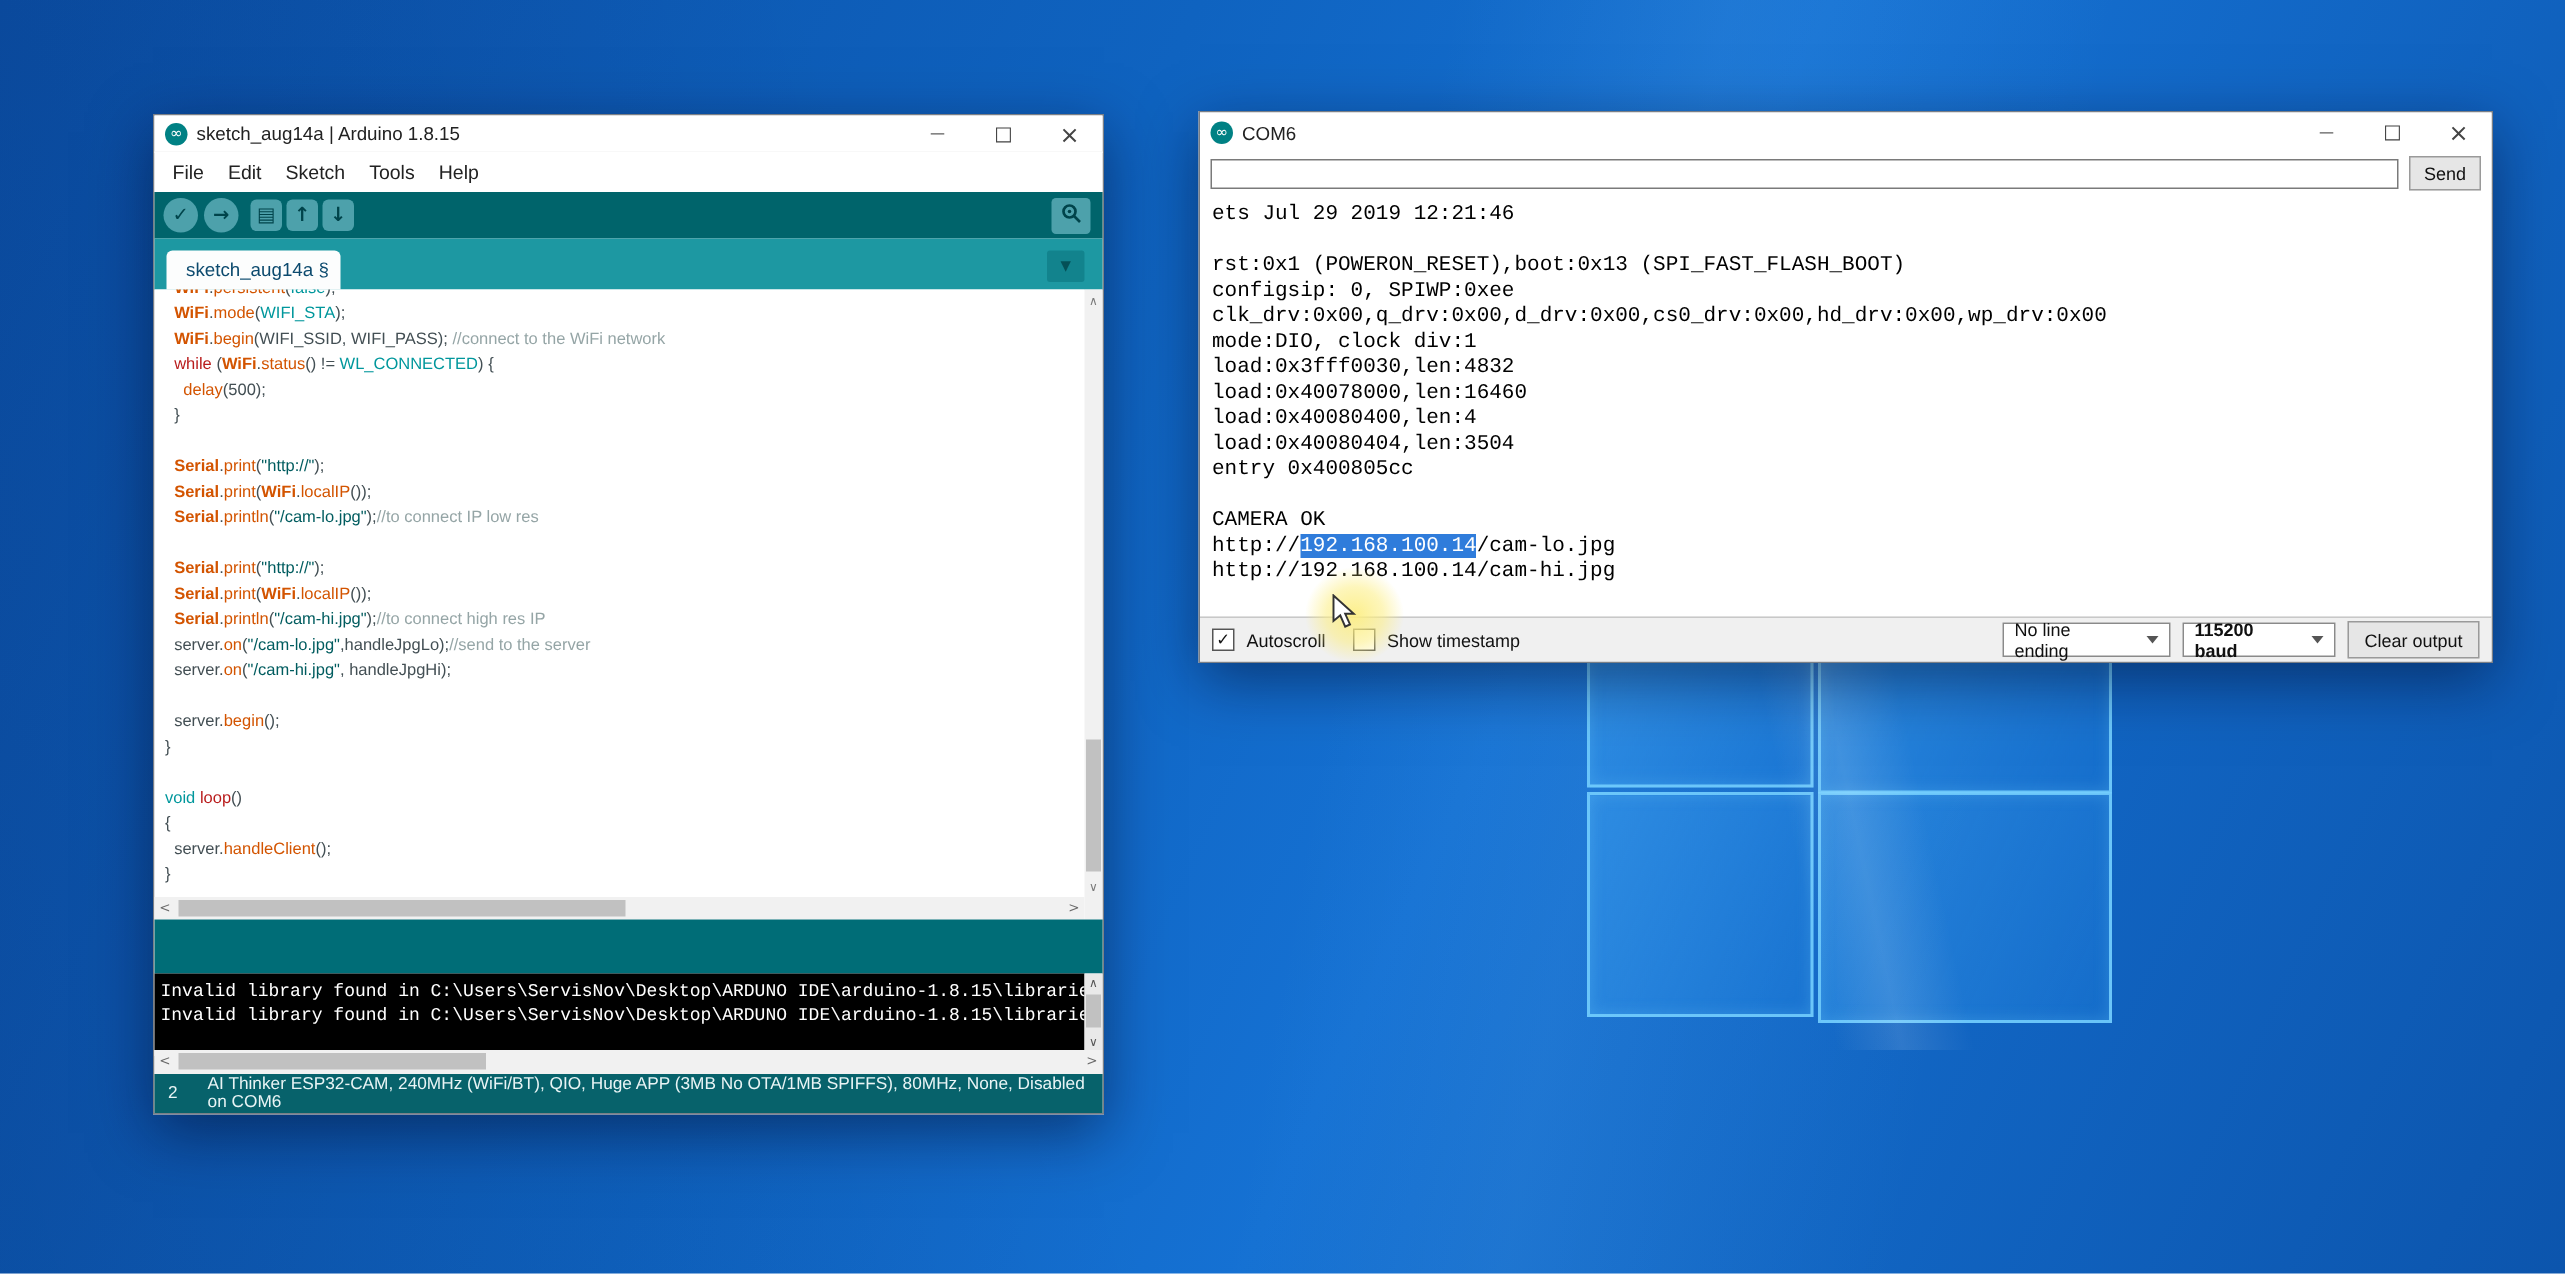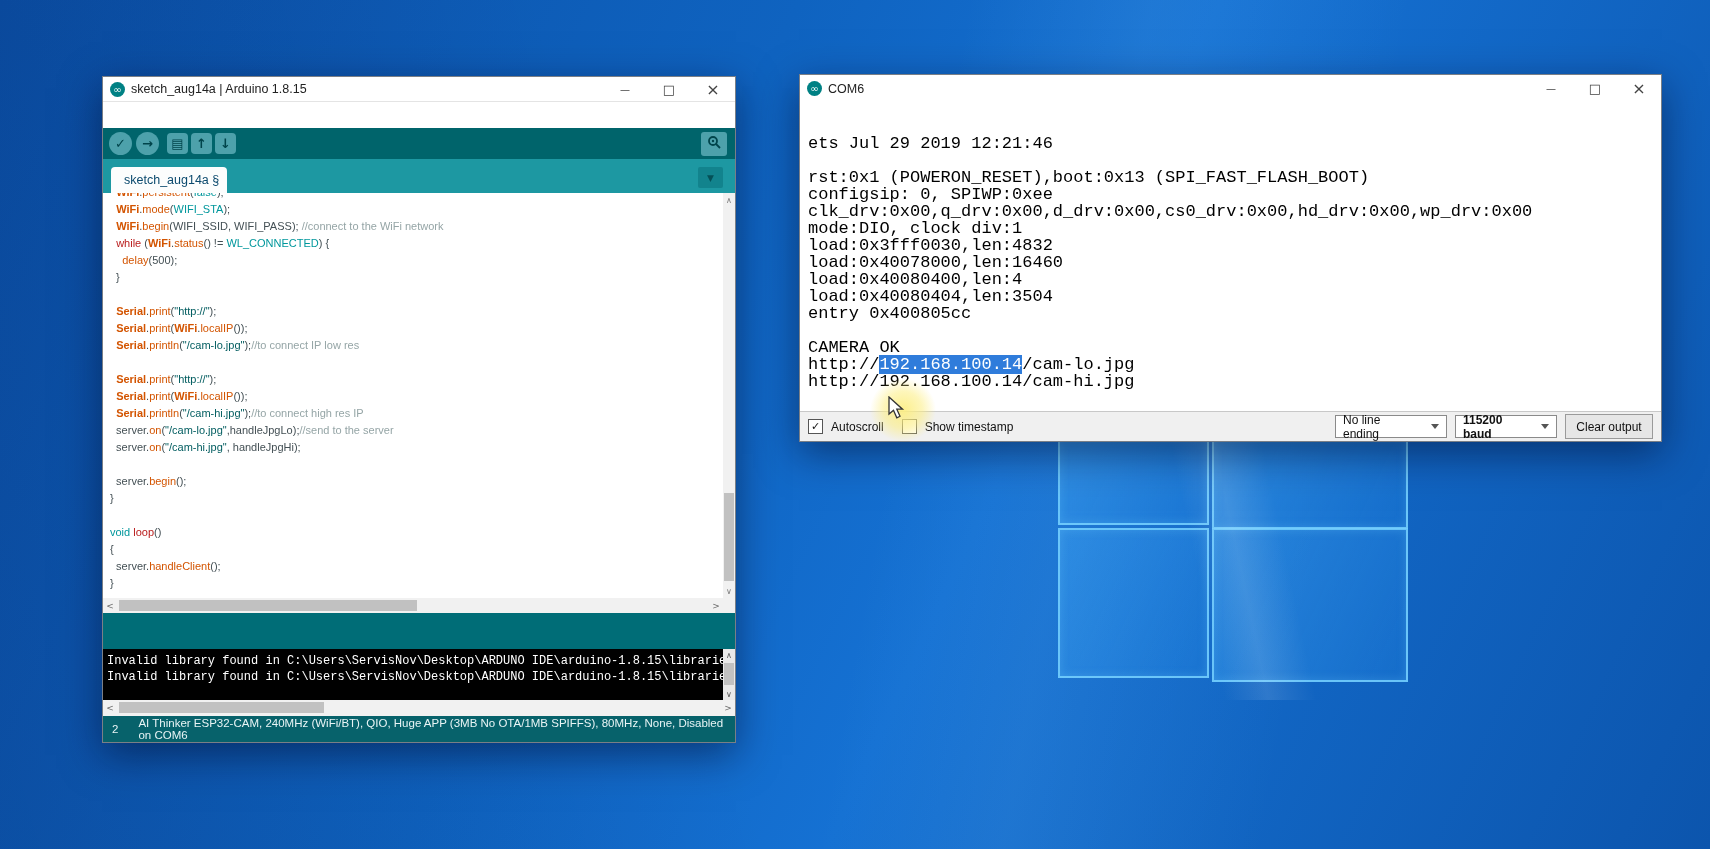--- a/index.html
+++ b/index.html
@@ -80,21 +80,21 @@
   
   #serial{left:799px;top:74px;width:861px;height:366px;z-index:20;}
   #serial .titlebar{height:27px;border-bottom:none;}
   .sendrow{position:absolute;left:0;top:27px;width:861px;height:27px;background:#fff;
            display:flex;align-items:center;padding:0 7px;box-sizing:border-box;gap:7px;}
   .sendrow input{flex:1;height:18px;border:1px solid #7a7a7a;font-size:12px;padding:0 4px;outline:none;}
   .btn{background:#e6e6e6;border:1px solid #9a9a9a;font-size:12px;color:#111;
        display:flex;align-items:center;justify-content:center;}
   .send-btn{width:46px;height:21px;}
   .output{position:absolute;left:0;top:54px;width:861px;height:282px;background:#fff;
-          font-family:"Liberation Mono","DejaVu Sans Mono",monospace;font-size:17px;line-height:17px;
+          font-family:"Liberation Mono","DejaVu Sans Mono",monospace;font-size:14px;line-height:17px;
           white-space:pre;overflow:hidden;padding:6px 0 0 8px;box-sizing:border-box;color:#000;}
   .bottombar{position:absolute;left:0;top:336px;width:861px;height:30px;background:#f0f0f0;
              border-top:1px solid #c8c8c8;display:flex;align-items:center;padding:0 8px;
              box-sizing:border-box;gap:8px;font-size:12px;color:#111;}
   .cb{width:13px;height:13px;background:#fff;border:1px solid #555;display:flex;
       align-items:center;justify-content:center;font-size:11px;color:#111;flex:0 0 auto;
       font-family:"DejaVu Sans",sans-serif;}
   .cb-label{margin-right:10px;}
   .dd{height:21px;background:#fff;border:1px solid #8a8a8a;display:flex;align-items:center;
       padding:0 7px;gap:12px;font-size:12px;color:#111;}
@@ -131,20 +131,27 @@
         </div>
       <div class="win-btn">
           <span>□</span>
         </div>
       <div class="win-btn">
           <span style="font-size:16px;">×</span>
         </div>
     </div>
   </div>
 
+  <div class="menubar">
+      <span class="menu-item">File</span>
+      <span class="menu-item">Edit</span>
+      <span class="menu-item">Sketch</span>
+      <span class="menu-item">Tools</span>
+      <span class="menu-item">Help</span>
+    </div>
 
   <div class="toolbar">
     <div class="tbtn round" style="left:6px;">
         <span>✓</span>
       </div>
     <div class="tbtn round" style="left:33px;">
         <span>→</span>
       </div>
     <div class="tbtn square" style="left:64px;">
         <span>▤</span>
@@ -221,20 +228,24 @@
         </div>
       <div class="win-btn">
           <span>□</span>
         </div>
       <div class="win-btn">
           <span style="font-size:16px;">×</span>
         </div>
     </div>
   </div>
 
+  <div class="sendrow">
+    <input type="text" value="" style="">
+    <div class="btn send-btn">Send</div>
+  </div>
 
   <div class="output"><div><span>ets Jul 29 2019 12:21:46</span></div><div>&nbsp;</div><div><span>rst:0x1 (POWERON_RESET),boot:0x13 (SPI_FAST_FLASH_BOOT)</span></div><div><span>configsip: 0, SPIWP:0xee</span></div><div><span>clk_drv:0x00,q_drv:0x00,d_drv:0x00,cs0_drv:0x00,hd_drv:0x00,wp_drv:0x00</span></div><div><span>mode:DIO, clock div:1</span></div><div><span>load:0x3fff0030,len:4832</span></div><div><span>load:0x40078000,len:16460</span></div><div><span>load:0x40080400,len:4</span></div><div><span>load:0x40080404,len:3504</span></div><div><span>entry 0x400805cc</span></div><div>&nbsp;</div><div><span>CAMERA OK</span></div><div><span>http://</span><span class="tk-sel">192.168.100.14</span><span>/cam-lo.jpg</span></div><div><span>http://192.168.100.14/cam-hi.jpg</span></div></div>
 
   <div class="bottombar">
     <div class="cb">
         <span id="autoscroll-mark">✓</span>
       </div>
     <span class="cb-label">Autoscroll</span>
     <div class="cb">
         <span id="timestamp-mark"></span>

